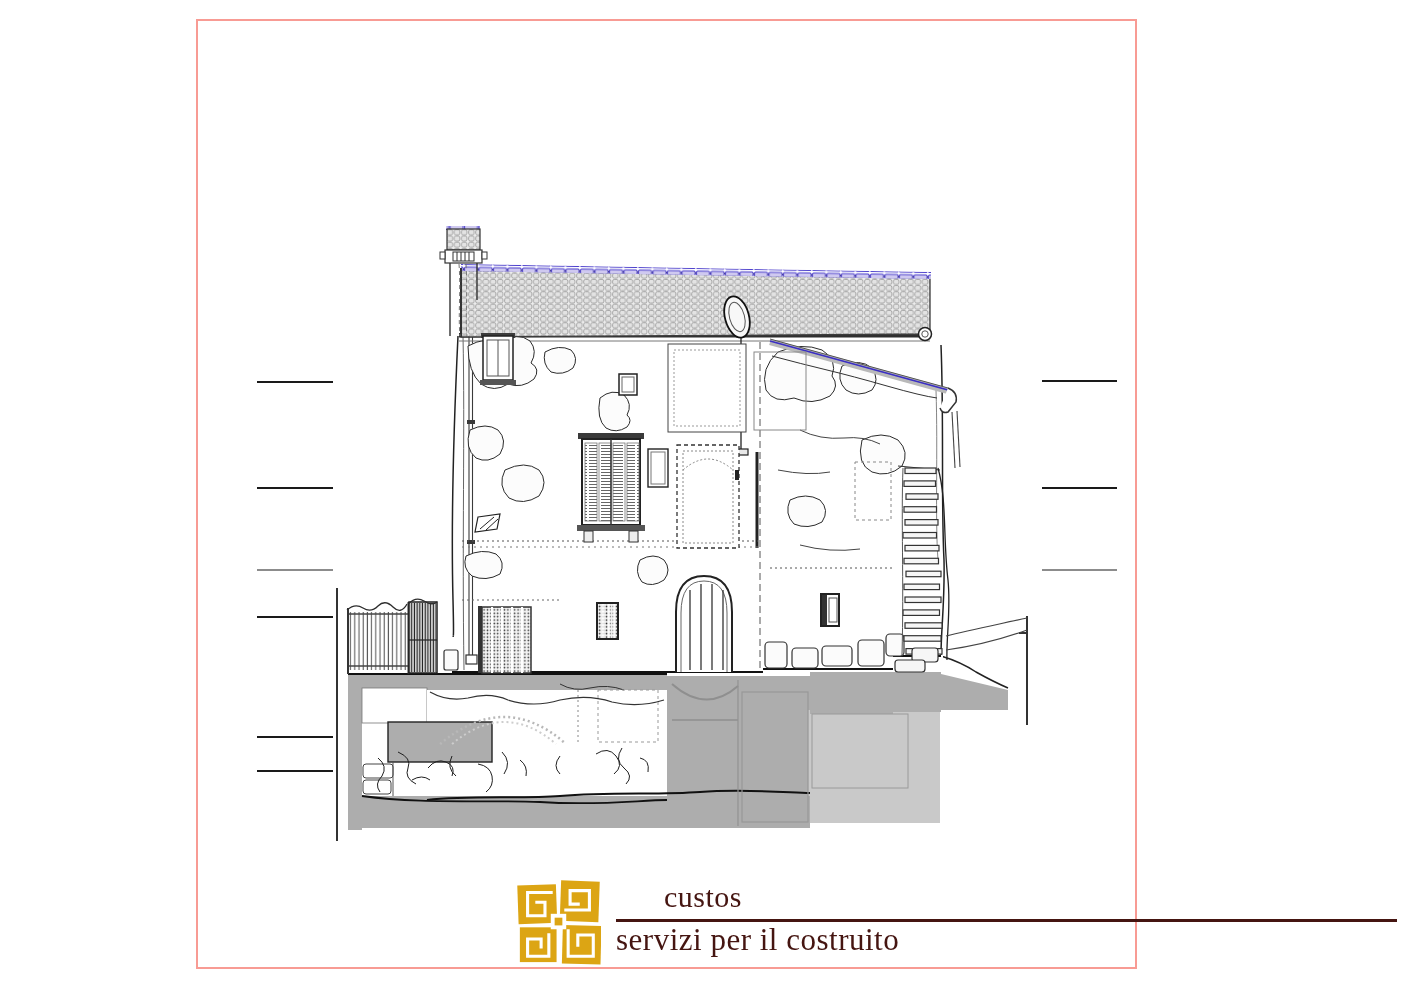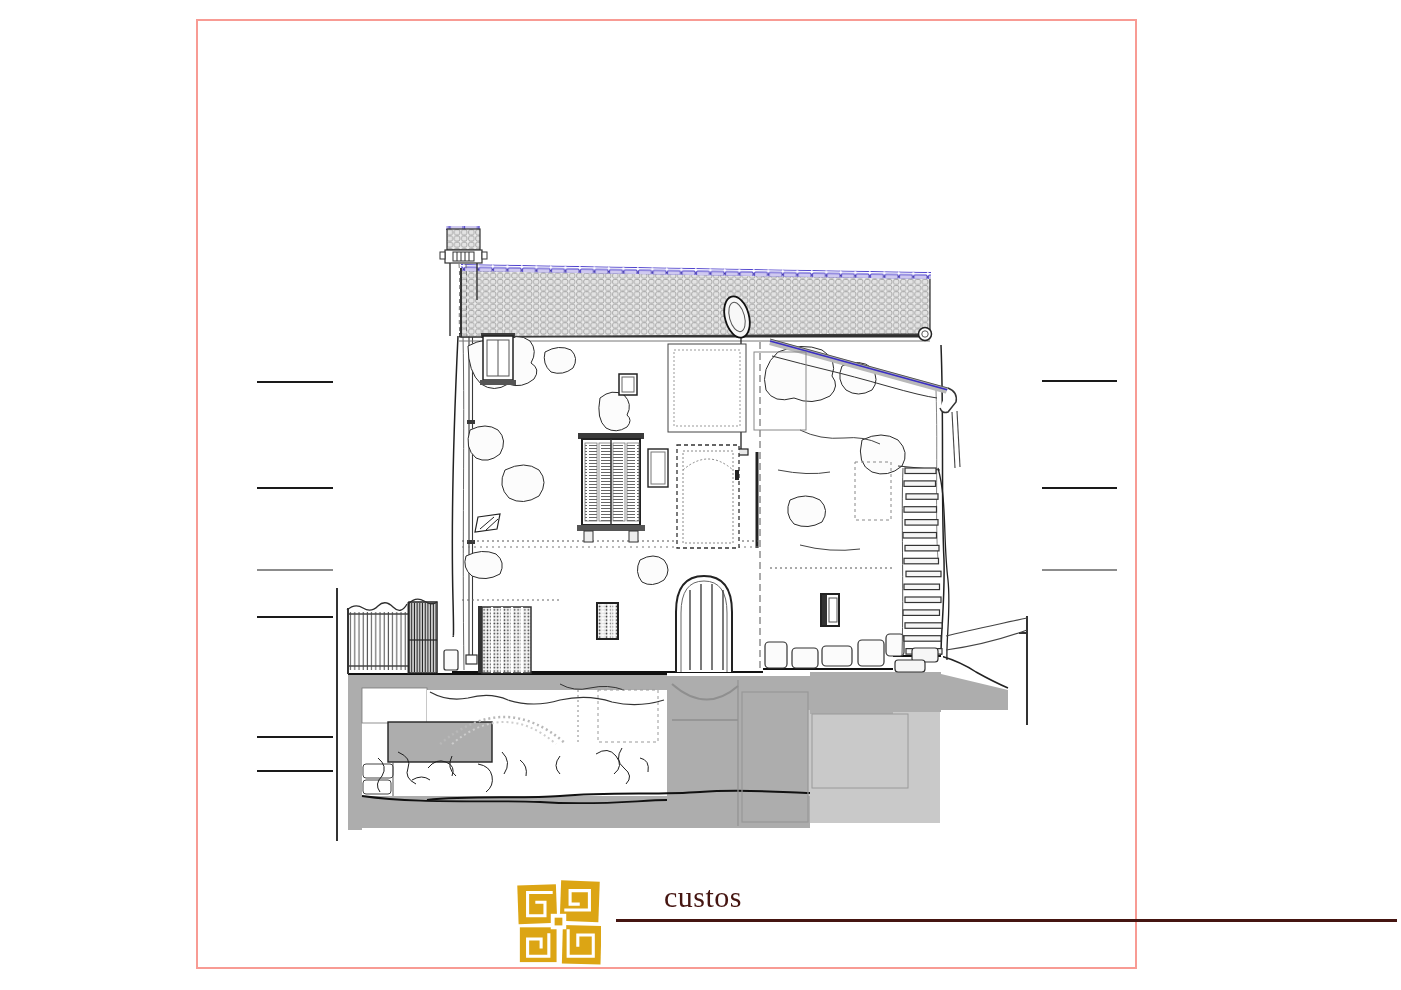--- a/index.html
+++ b/index.html
@@ -364,13 +364,14 @@
       <path d="M38,14 H12 V38 H30 V24 H20"></path>
       <path d="M50,32 H76 V12 H56 V26 H66"></path>
       <path d="M34,56 V80 H12 V62 H26 V72"></path>
       <path d="M54,52 V80 H80 V58 H64 V70"></path>
     </g>
     <rect x="36" y="36" width="16" height="16" fill="#ffffff"></rect>
     <rect x="40" y="40" width="8" height="8" fill="var(--logo-gold,#dca514)"></rect>
   </svg>
   <div class="logo-title">custos</div>
   <div class="logo-rule"></div>
+  <div class="logo-subtitle">servizi per il costruito</div>
 </div>
 
 </body></html>

